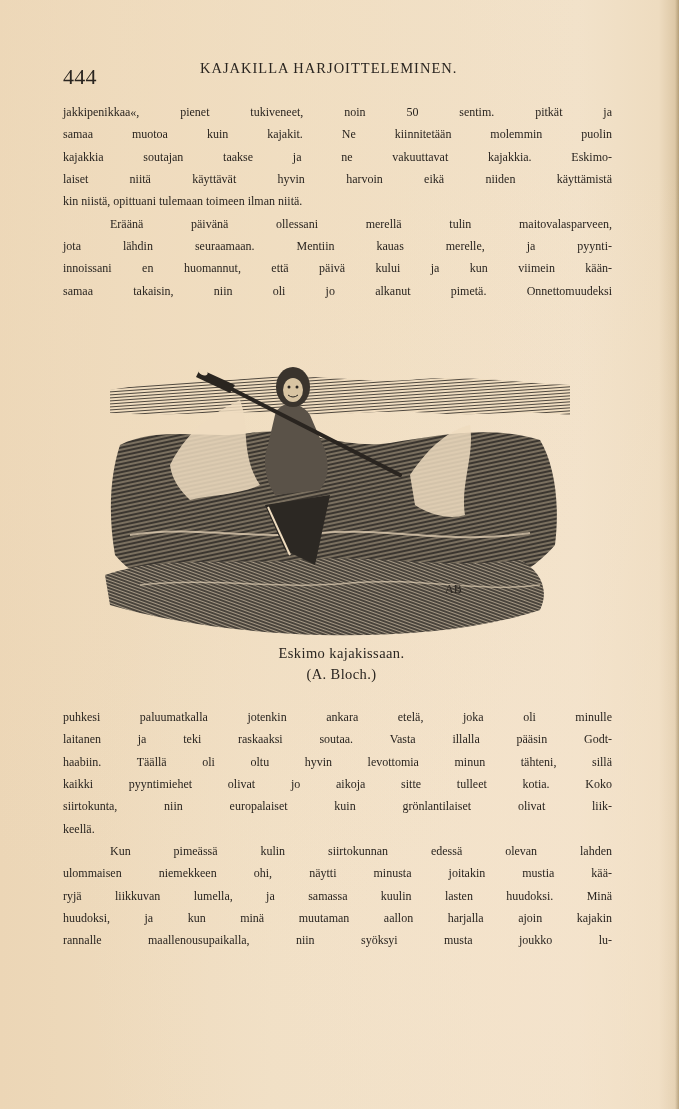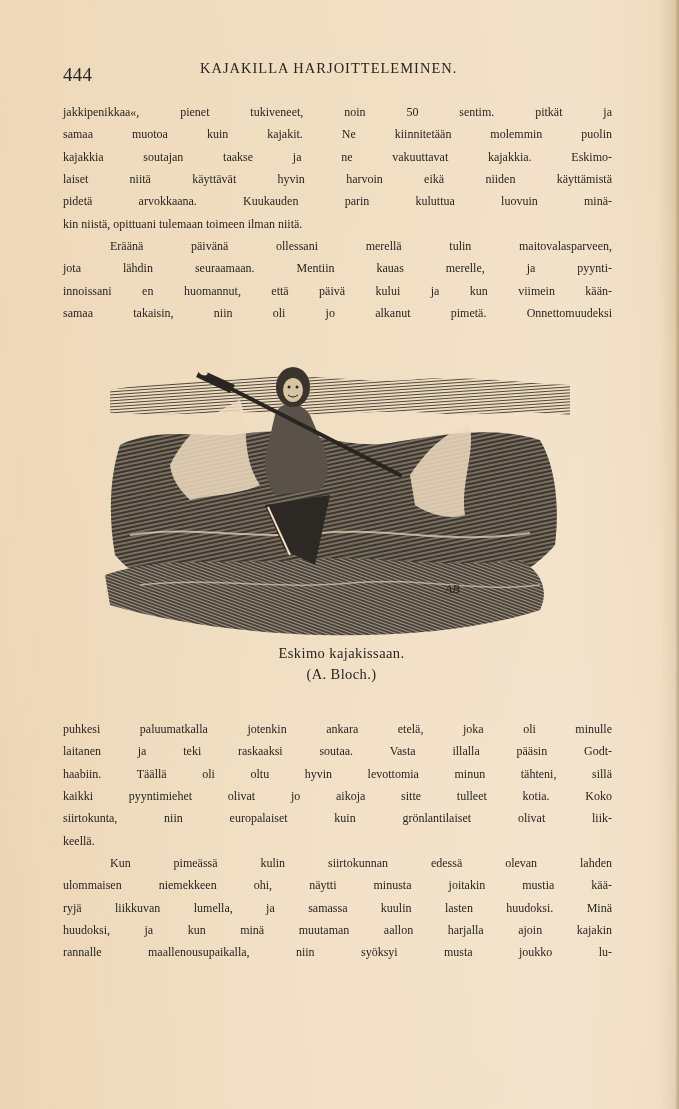--- a/index.html
+++ b/index.html
@@ -14,39 +14,39 @@
     color: #2a2520;
   }
   .page-edge {
     position: absolute; right: 0; top: 0; width: 4px; height: 1109px;
     background: linear-gradient(90deg, rgba(180,160,120,0) 0%, rgba(150,130,90,0.55) 100%);
   }
   .running-head {
     position: absolute; top: 58px; left: 63px; width: 549px; height: 24px;
   }
   .page-number {
-    position: absolute; left: 0; top: 6px; font-size: 19px; letter-spacing: 0.3px; font-family: Liberation Serif, serif;
+    position: absolute; left: 0; top: 6px; font-size: 22px; letter-spacing: 0.3px; font-family: Liberation Serif, serif;
   }
   .header-title {
     position: absolute; left: 137px; top: 2px; font-size: 14.5px; letter-spacing: 1px; text-align: right;
   }
   .text-block {
     position: absolute; left: 63px; width: 549px;
     font-size: 12px; line-height: 22.35px;
   }
   .text-block .line {
     display: block; white-space: nowrap; text-align: justify; text-align-last: justify;
     height: 22.35px;
   }
   .text-block .line.last { text-align-last: left; }
   .text-block .line.indent { padding-left: 47px; }
   #block-top { top: 101px; }
-  #block-bottom { top: 706px; margin-top: 12px; }
+  #block-bottom { top: 706px; }
   .figure {
-    position: absolute; left: 100px; top: 355px; width: 480px; height: 285px; font-style: italic;
+    position: absolute; left: 100px; top: 355px; width: 480px; height: 285px;
   }
   .figure svg { width: 480px; height: 285px; display: block; }
   .caption {
     position: absolute; left: 0; width: 679px; text-align: center; font-size: 14.5px; letter-spacing: 0.4px;
   }
   #caption-title { top: 645px; left: 2px; }
   #caption-credit { top: 666px; left: 2px; }
 </style>
 </head>
 <body>
@@ -56,21 +56,20 @@
 <div class="running-head">
   <span class="page-number">444</span>
   <span class="header-title">KAJAKILLA HARJOITTELEMINEN.</span>
 </div>
 
 <div class="text-block" id="block-top">
   <span class="line">jakkipenikkaa«, pienet tukiveneet, noin 50 sentim. pitkät ja</span>
   <span class="line">samaa muotoa kuin kajakit. Ne kiinnitetään molemmin puolin</span>
   <span class="line">kajakkia soutajan taakse ja ne vakuuttavat kajakkia. Eskimo-</span>
   <span class="line">laiset niitä käyttävät hyvin harvoin eikä niiden käyttämistä</span>
-  <span class="line">pidetä arvokkaana. Kuukauden parin kuluttua luovuin minä-</span>
   <span class="line last">kin niistä, opittuani tulemaan toimeen ilman niitä.</span>
   <span class="line indent">Eräänä päivänä ollessani merellä tulin maitovalasparveen,</span>
   <span class="line">jota lähdin seuraamaan. Mentiin kauas merelle, ja pyynti-</span>
   <span class="line">innoissani en huomannut, että päivä kului ja kun viimein kään-</span>
   <span class="line">samaa takaisin, niin oli jo alkanut pimetä. Onnettomuudeksi</span>
 </div>
 
 <div class="figure">
   <svg viewBox="0 0 480 285" xmlns="http://www.w3.org/2000/svg">
     <defs>

